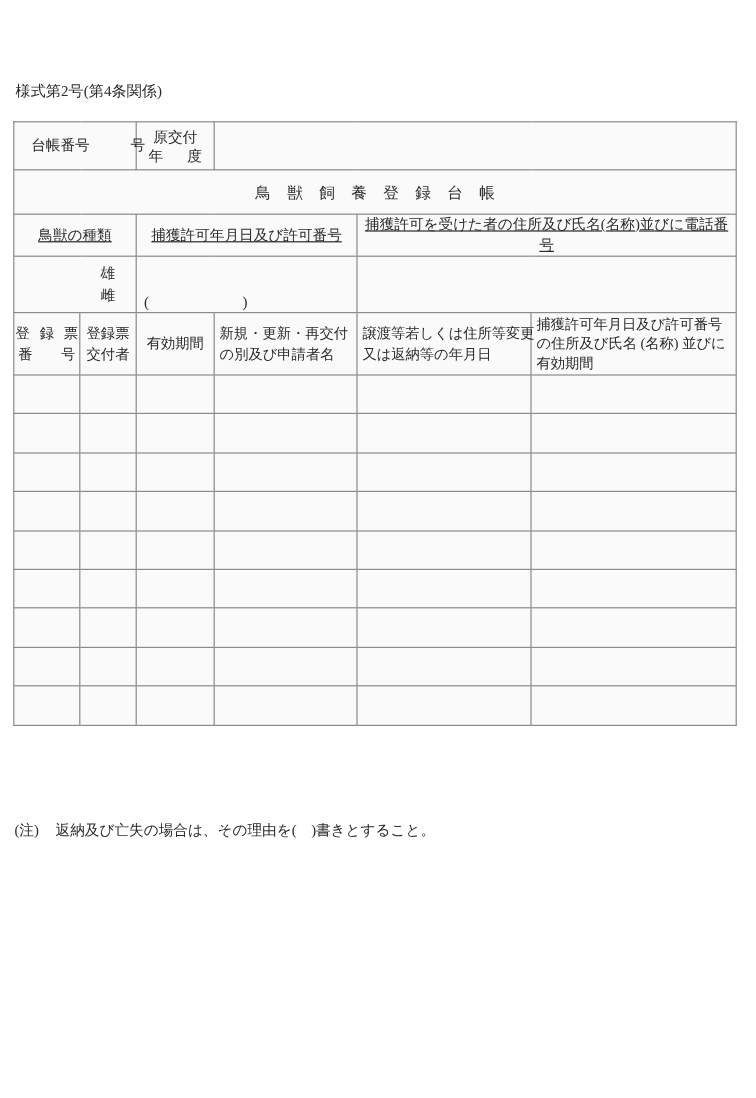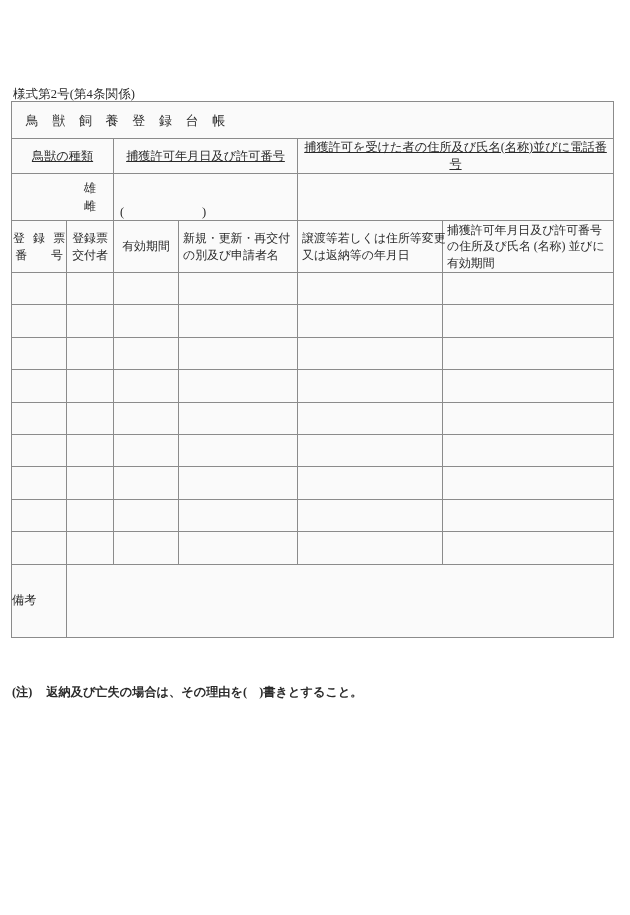--- a/index.html
+++ b/index.html
@@ -18,21 +18,21 @@
   .page {
     position: absolute;
     inset: 0;
     background: #ffffff;
   }
 
   
   .form-number {
     position: absolute;
     left: 13px;
-    top: 86px;
+    top: 68px;
     font-size: 12.5px;
     line-height: 16px;
     letter-spacing: 0.1px;
     white-space: nowrap;
   }
 
   
   .ledger-table {
     position: absolute;
     left: 11px;
@@ -82,21 +82,21 @@
     flex-direction: column;
     align-items: center;
     justify-content: center;
     line-height: 16px;
   }
   .two-line span { display: block; white-space: nowrap; }
   .spaced-nendo { letter-spacing: 0.32em; padding-left: 0.32em; }
 
   
   .ledger-title {
-    text-align: left;
+    text-align: center;
     font-size: 13px;
     letter-spacing: 1.05em;
     padding-left: 1.05em;
     white-space: nowrap;
   }
 
   
   .sex-stack {
     display: flex;
     flex-direction: column;
@@ -158,21 +158,20 @@
   }
 
   
   .note {
     position: absolute;
     left: 12px;
     top: 684px;
     font-size: 12.2px;
     line-height: 17px;
     white-space: nowrap;
-    font-weight: bold;
   }
   .note .note-tag { margin-right: 14px; }
 </style>
 </head>
 <body>
 
 <div class="page">
 
   <div class="form-number">様式第2号(第4条関係)</div>
 
@@ -180,20 +179,35 @@
     <colgroup>
       <col style="width:55px">
       <col style="width:47px">
       <col style="width:65px">
       <col style="width:119px">
       <col style="width:145px">
       <col style="width:171px">
     </colgroup>
     <tbody>
 
+      <tr class="row-ledgerno">
+        <td colspan="2">
+          <div class="ledgerno-inner">
+            <span>台帳番号</span>
+            <span class="gou">号</span>
+          </div>
+        </td>
+        <td>
+          <div class="two-line">
+            <span>原交付</span>
+            <span class="spaced-nendo">年　度</span>
+          </div>
+        </td>
+        <td colspan="3" class="pad-lr"></td>
+      </tr>
 
       <tr class="row-title">
         <td colspan="6">
           <div class="ledger-title">鳥獣飼養登録台帳</div>
         </td>
       </tr>
 
       <tr class="row-subhead">
         <td colspan="2" class="c-center">鳥獣の種類</td>
         <td colspan="2" class="c-center">捕獲許可年月日及び許可番号</td>
@@ -321,24 +335,20 @@
       </tr>
       <tr class="row-data">
         <td class="pad-lr"></td>
         <td class="pad-lr"></td>
         <td class="pad-lr"></td>
         <td class="pad-lr"></td>
         <td class="pad-lr"></td>
         <td class="pad-lr"></td>
       </tr>
 
-      <tr class="row-remarks">
-        <td class="remarks-label">備考</td>
-        <td colspan="5" class="pad-lr"></td>
-      </tr>
 
     </tbody>
   </table>
 
   <div class="note">
     <span class="note-tag">(注)</span><span>返納及び亡失の場合は、その理由を(　)書きとすること。</span>
   </div>
 
 </div>
 

